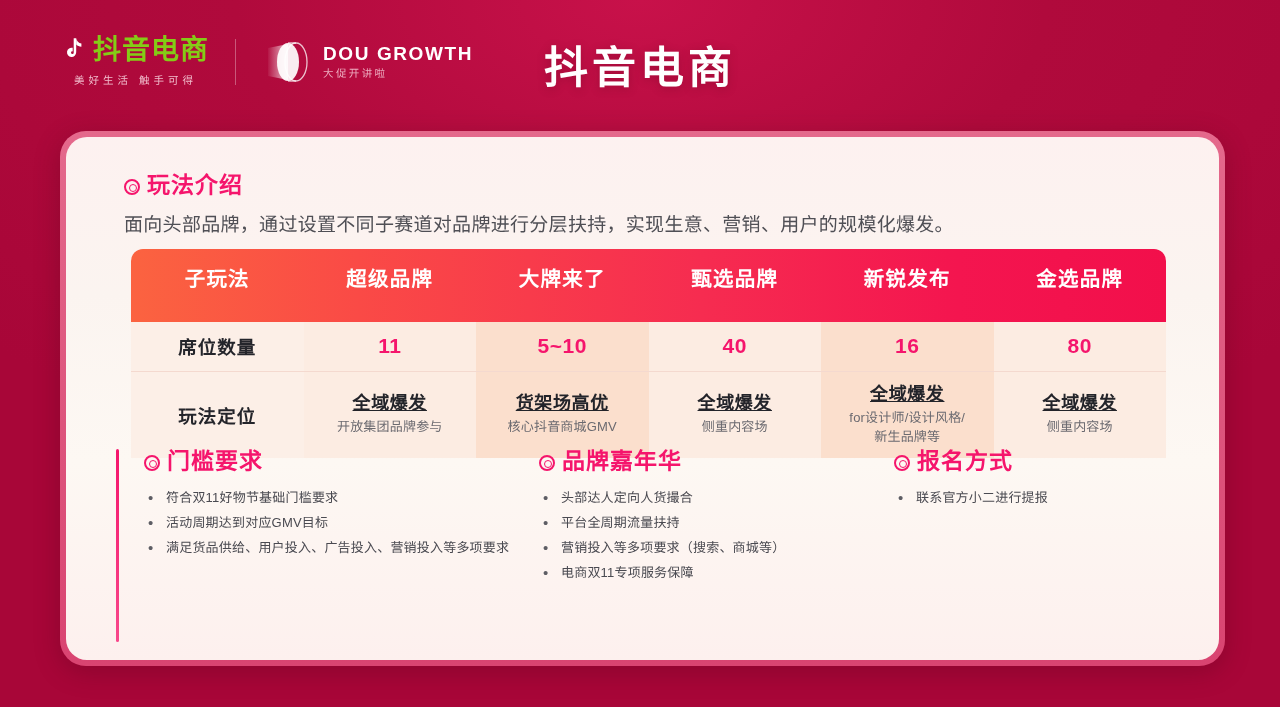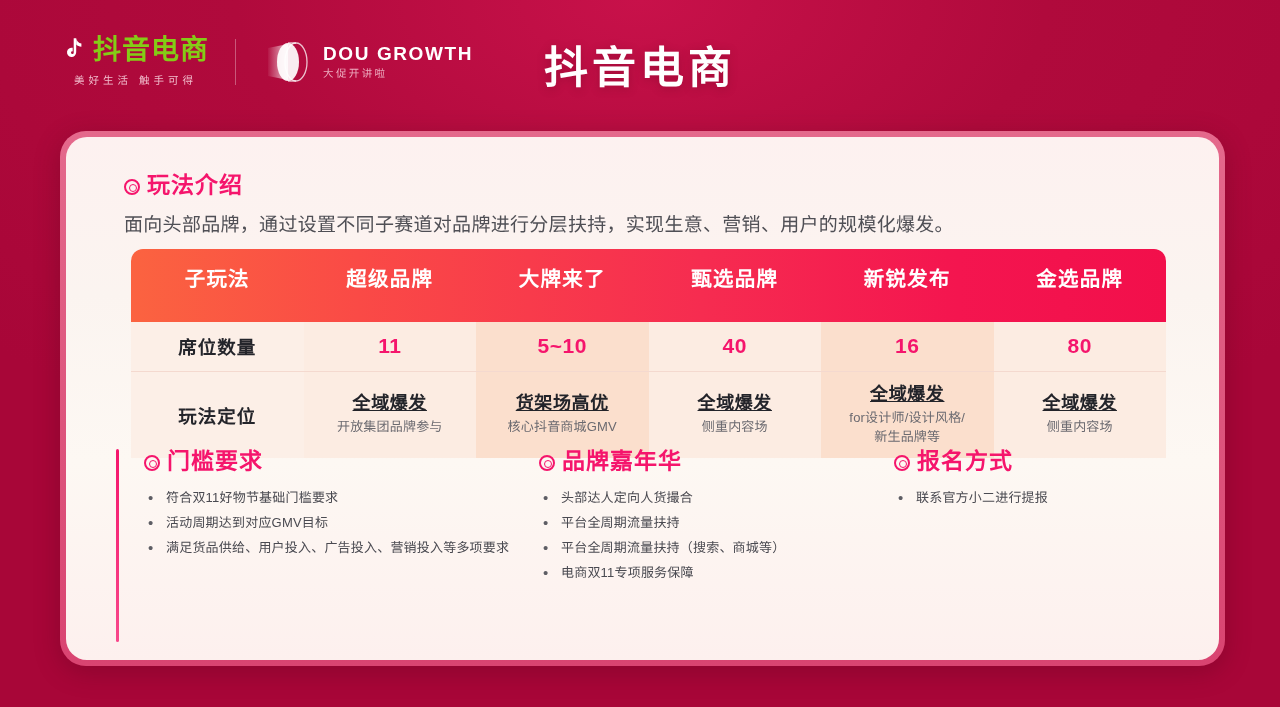--- a/index.html
+++ b/index.html
@@ -310,21 +310,21 @@
       </div>
 
       <div class="bcol c2">
         <div class="sec-head">
           <span class="ring-bullet"></span>
           <span class="sec-title">品牌嘉年华</span>
         </div>
         <ul class="blist">
           <li>头部达人定向人货撮合</li>
           <li>平台全周期流量扶持</li>
-          <li>平台全周期流量扶持（搜索、商城等）</li>
+          <li>营销投入等多项要求（搜索、商城等）</li>
           <li>电商双11专项服务保障</li>
         </ul>
       </div>
 
       <div class="bcol c3">
         <div class="sec-head">
           <span class="ring-bullet"></span>
           <span class="sec-title">报名方式</span>
         </div>
         <ul class="blist">

